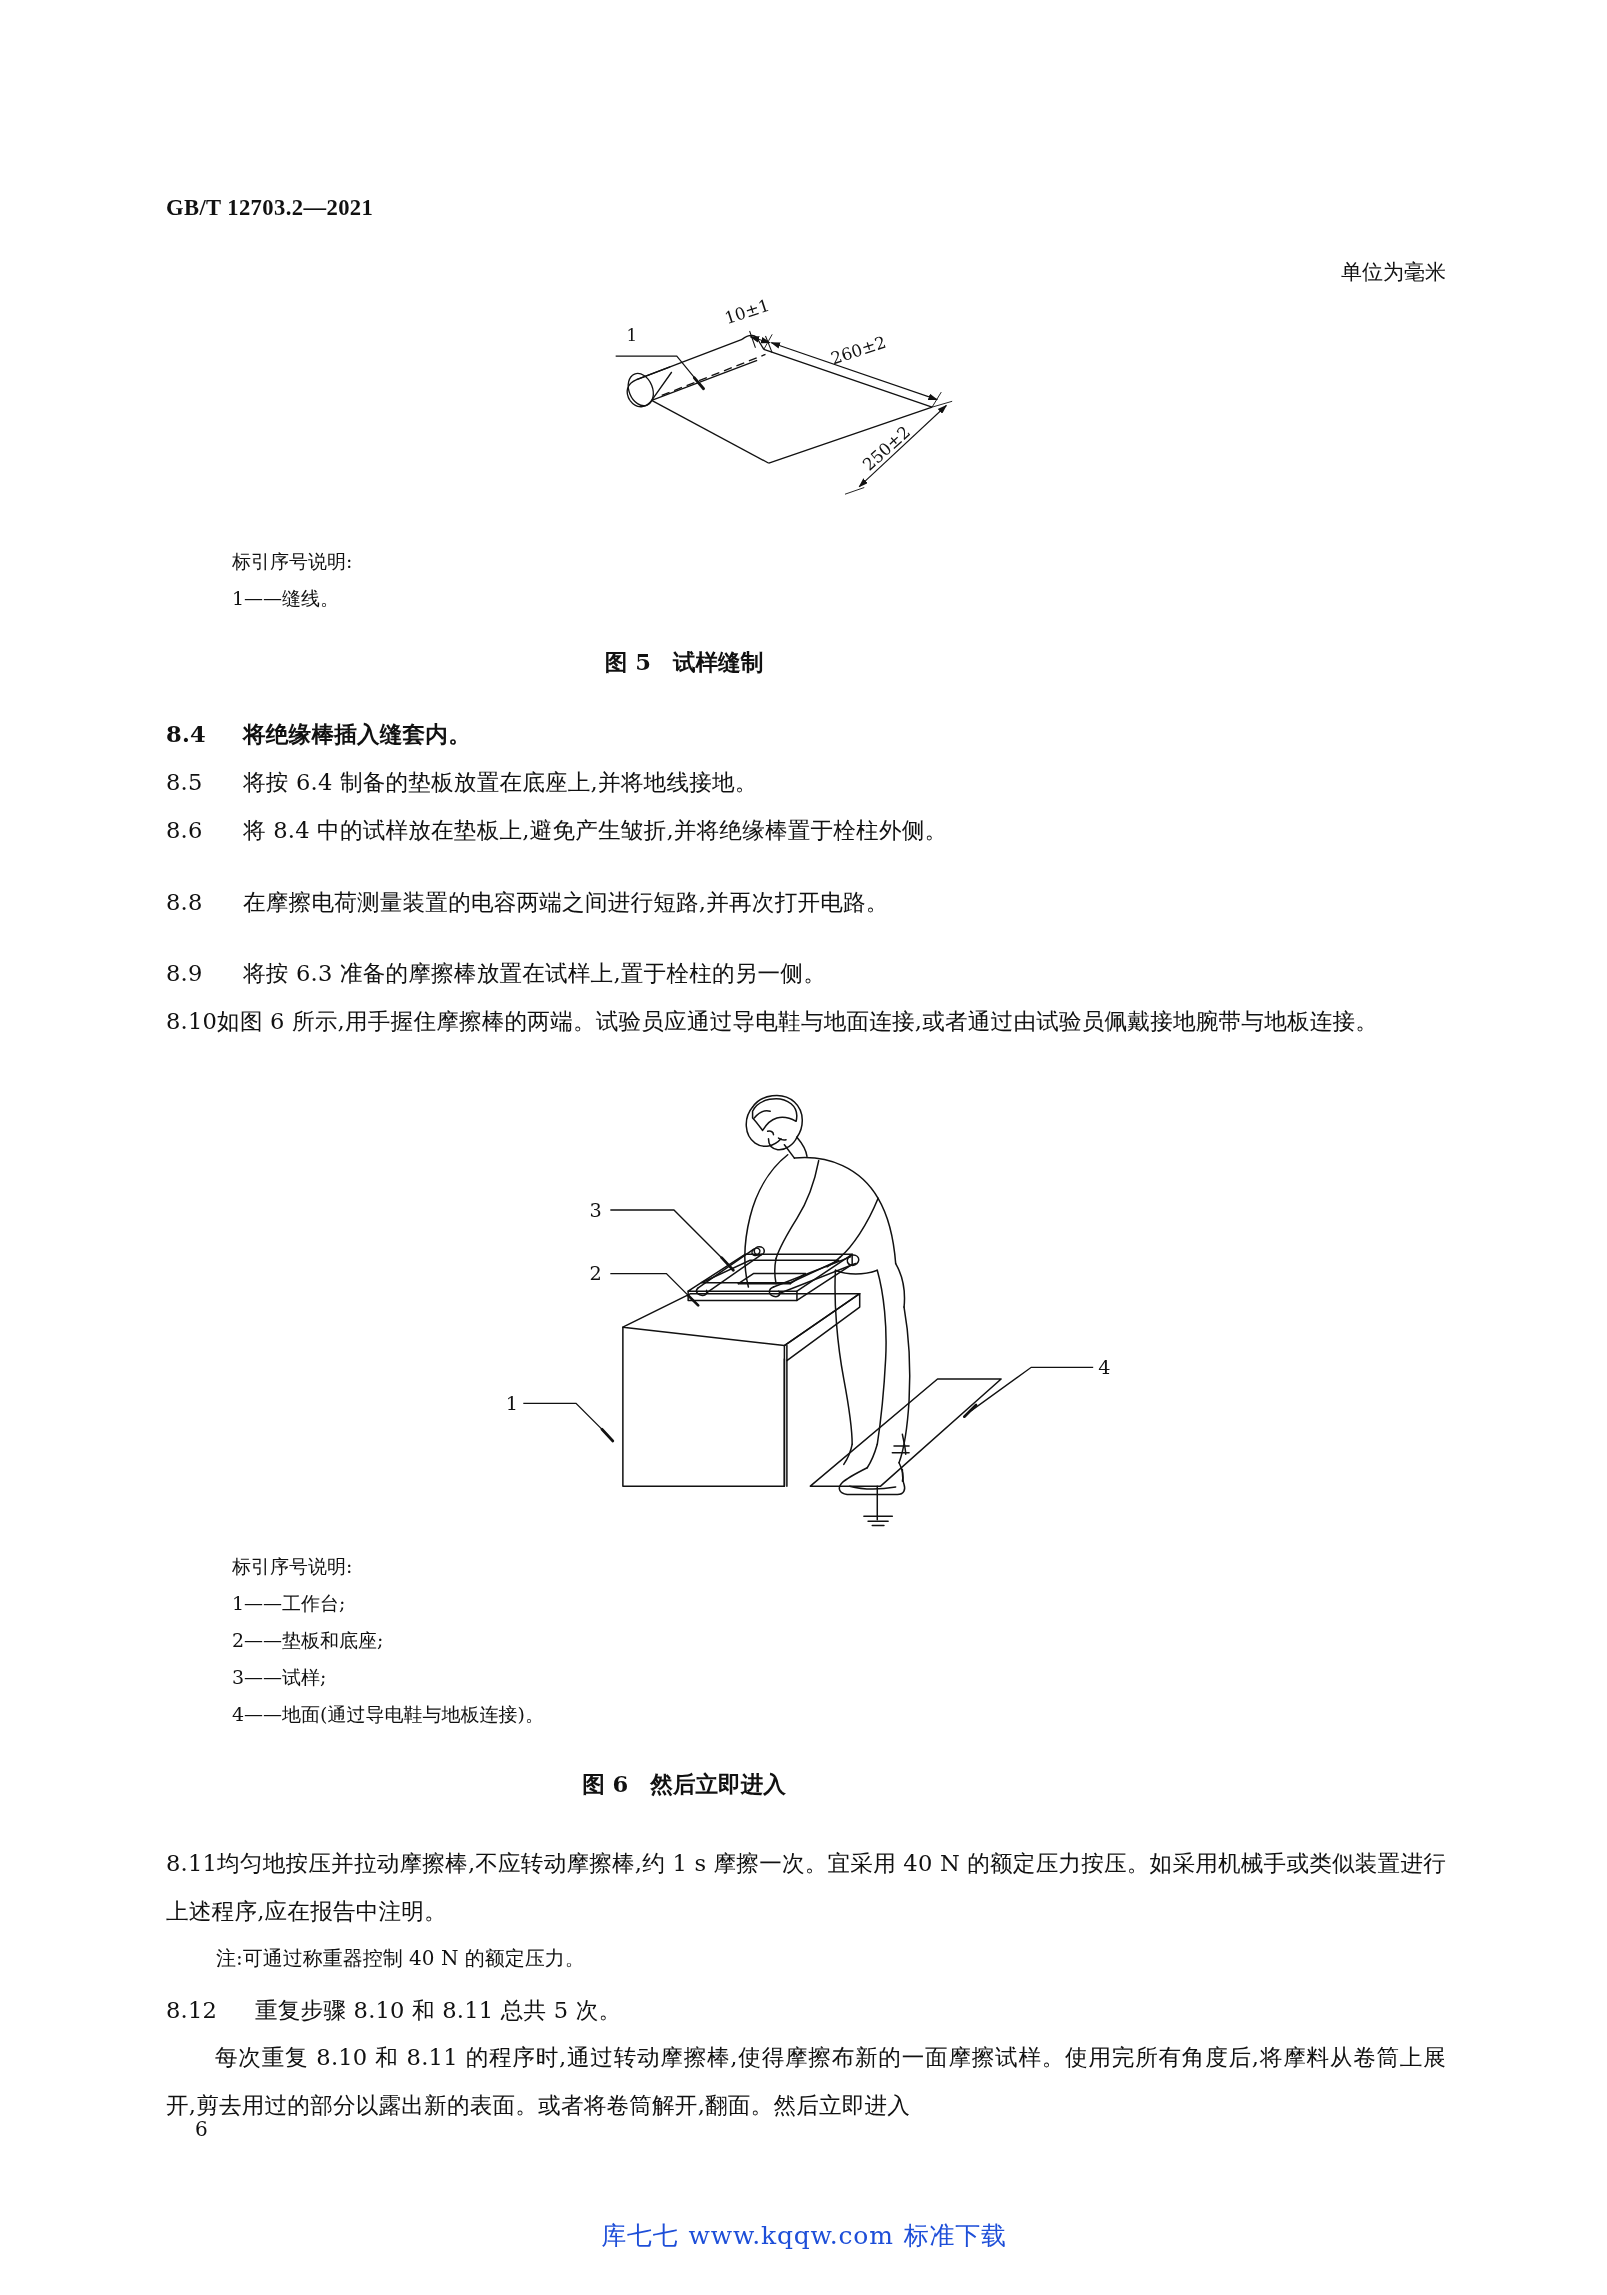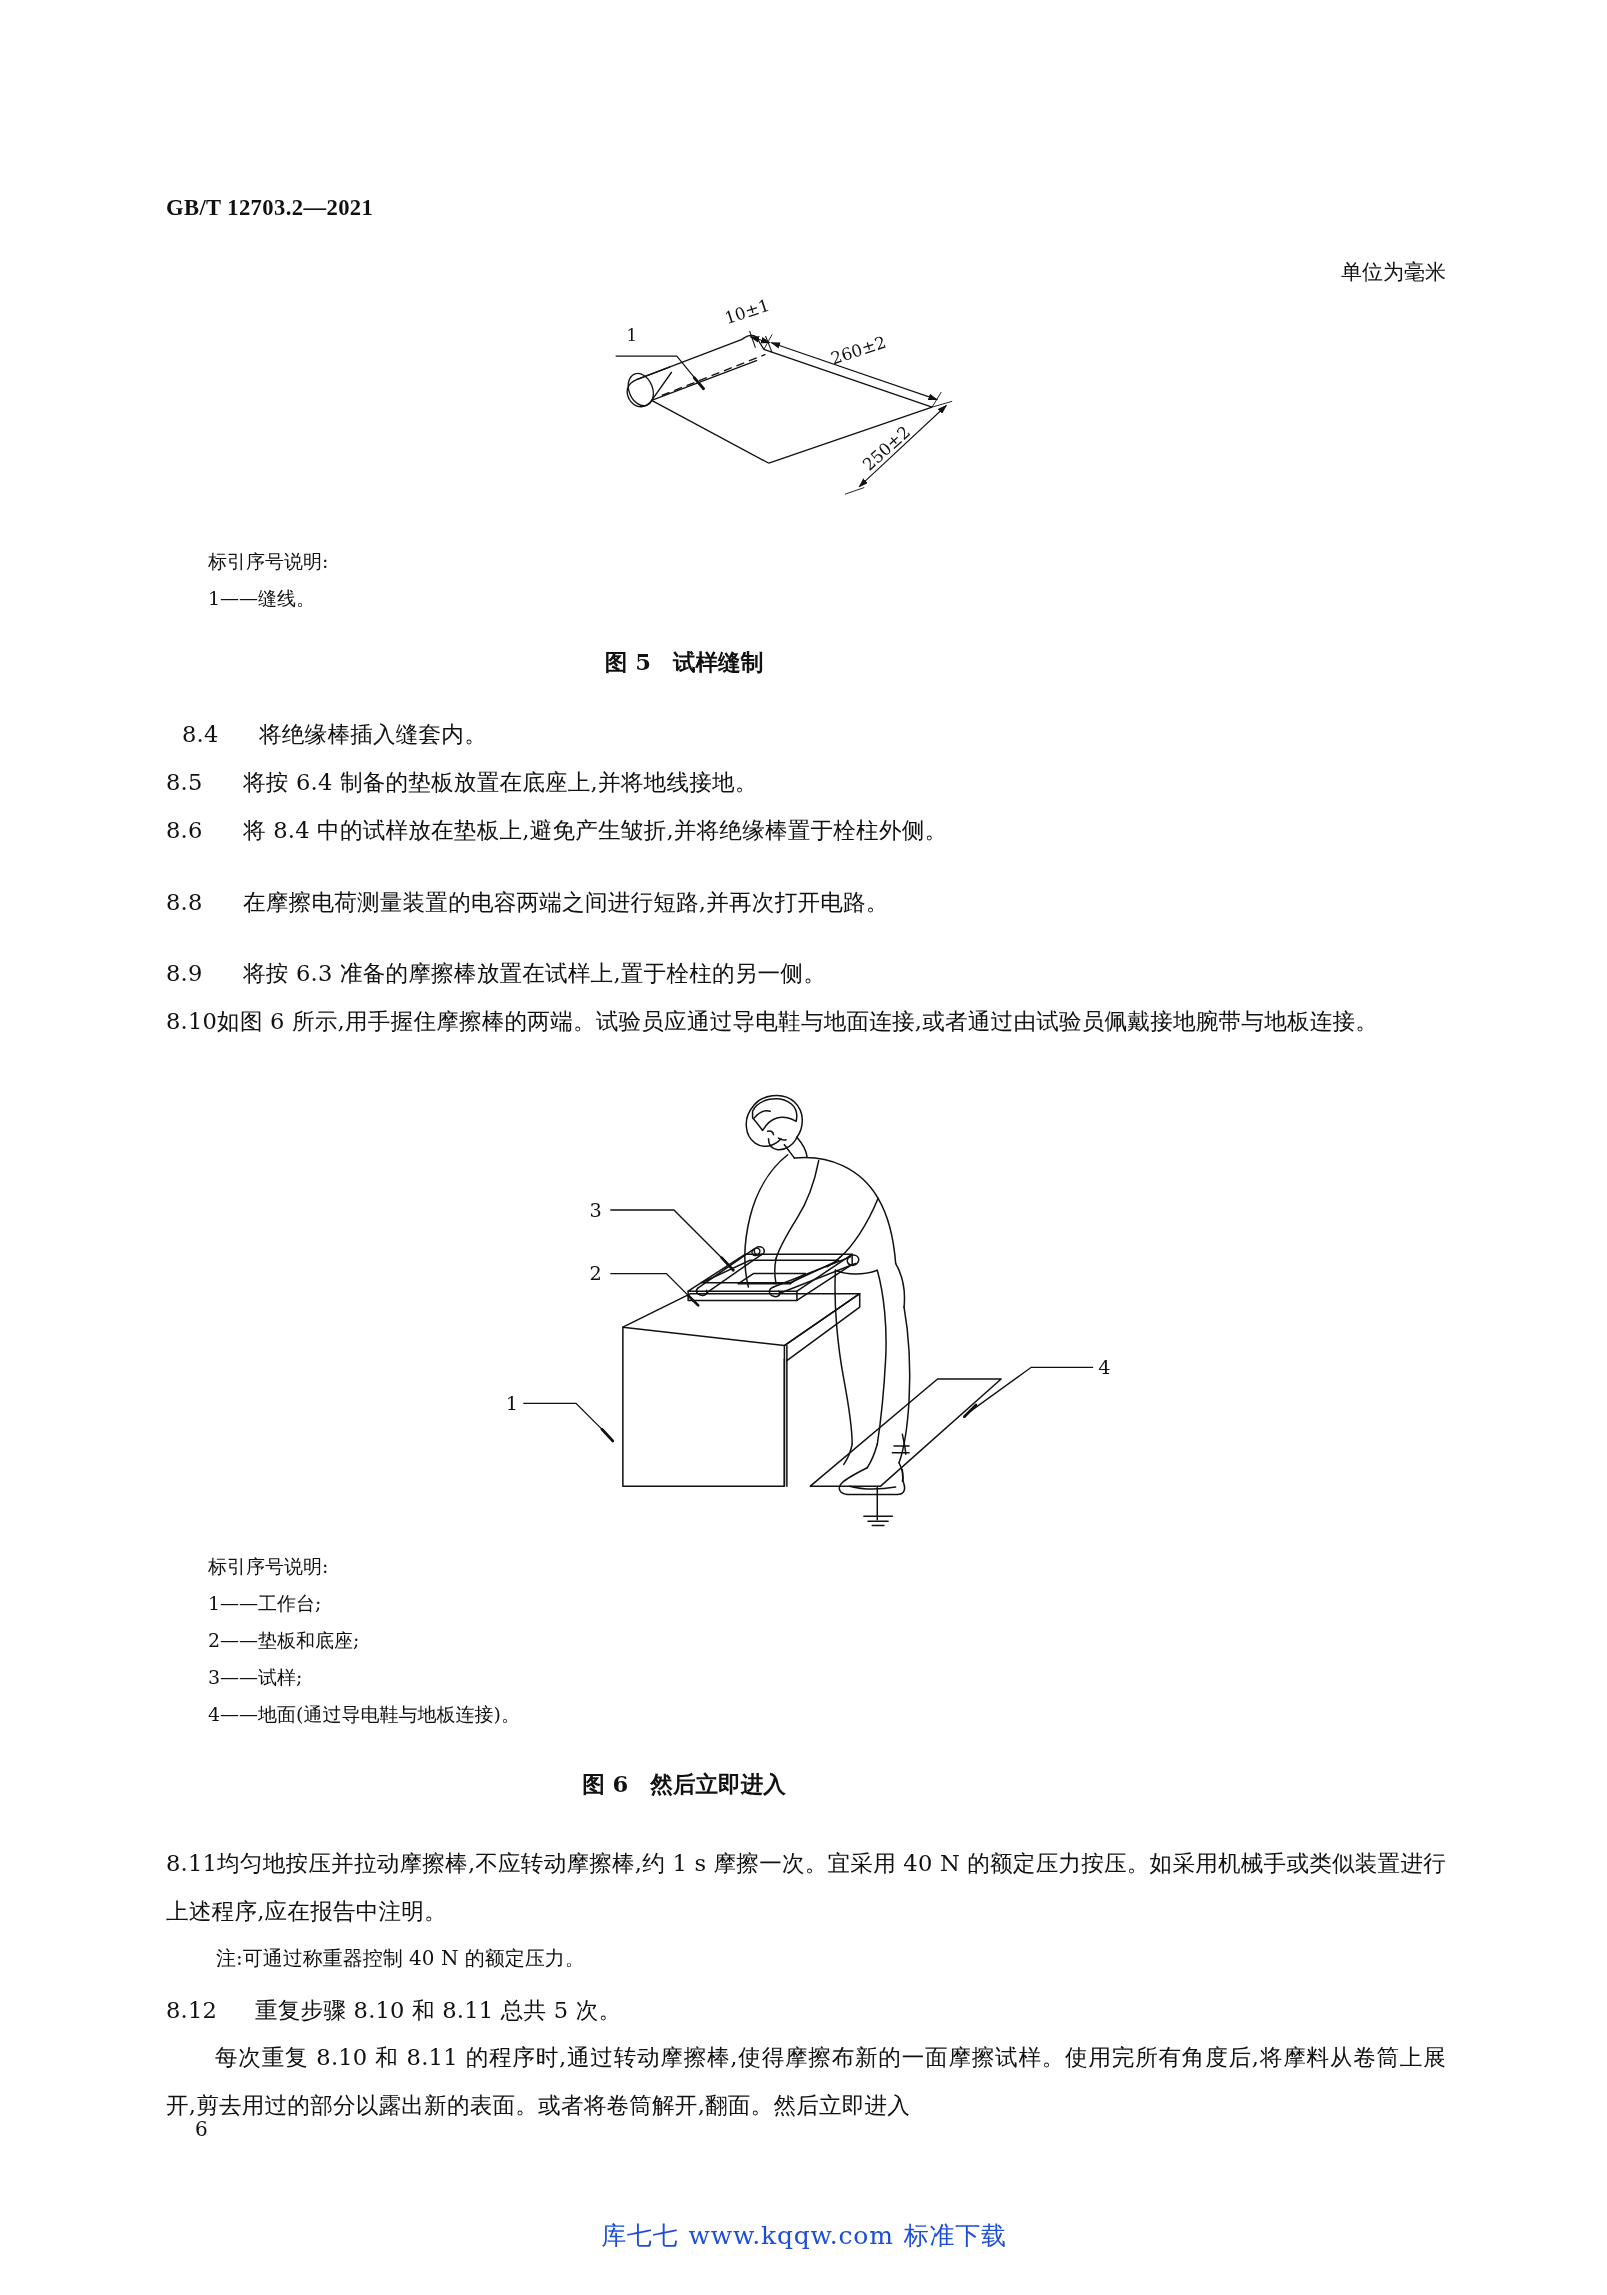--- a/index.html
+++ b/index.html
@@ -51,20 +51,21 @@
     height: 243px;
   }
   .fig5-wrap svg { display: block; }
 
   
   .legend {
     position: absolute;
     font-family: "DejaVu Serif", "Liberation Serif", serif;
     font-size: 19px;
     line-height: 37px;
+    margin-left: 24px;
   }
   .legend .lg-title { font-size: 19px; }
   .legend .lg-item  { font-size: 19px; white-space: nowrap; }
 
   .fig-caption {
     position: absolute;
     width: 1368px;
     left: 0;
     text-align: center;
     font-size: 22.6px;
@@ -198,21 +199,21 @@
 
   <div class="legend" style="left:208px; top:543px;">
     <div class="lg-title">标引序号说明:</div>
     <div class="lg-item">1——缝线。</div>
   </div>
 
   <div class="fig-caption" style="top:647px;">
     <span>图 5</span><span class="gap"></span><span>试样缝制</span>
   </div>
 
-  <div class="clause" style="left:182px; top:710px;">
+  <div class="clause" style="left:166px; top:710px;font-weight:bold;">
     <span class="num w1">8.4</span><span>将绝缘棒插入缝套内。</span>
   </div>
   <div class="clause" style="left:166px; top:758px;">
     <span class="num w1">8.5</span><span>将按 6.4 制备的垫板放置在底座上,并将地线接地。</span>
   </div>
   <div class="clause" style="left:166px; top:806px;">
     <span class="num w1">8.6</span><span>将 8.4 中的试样放在垫板上,避免产生皱折,并将绝缘棒置于栓柱外侧。</span>
   </div>
   <div class="clause" style="left:166px; top:878px;">
     <span class="num w1">8.8</span><span>在摩擦电荷测量装置的电容两端之间进行短路,并再次打开电路。</span>

